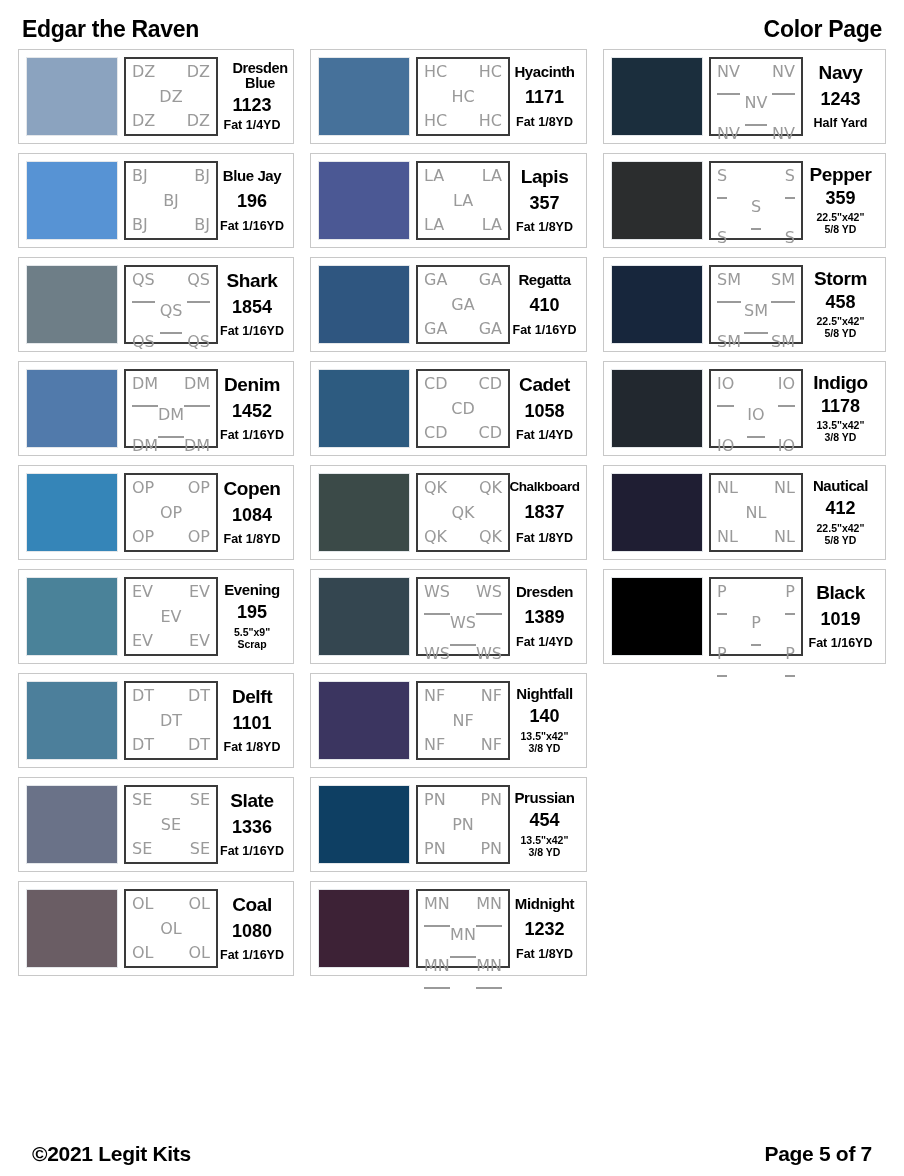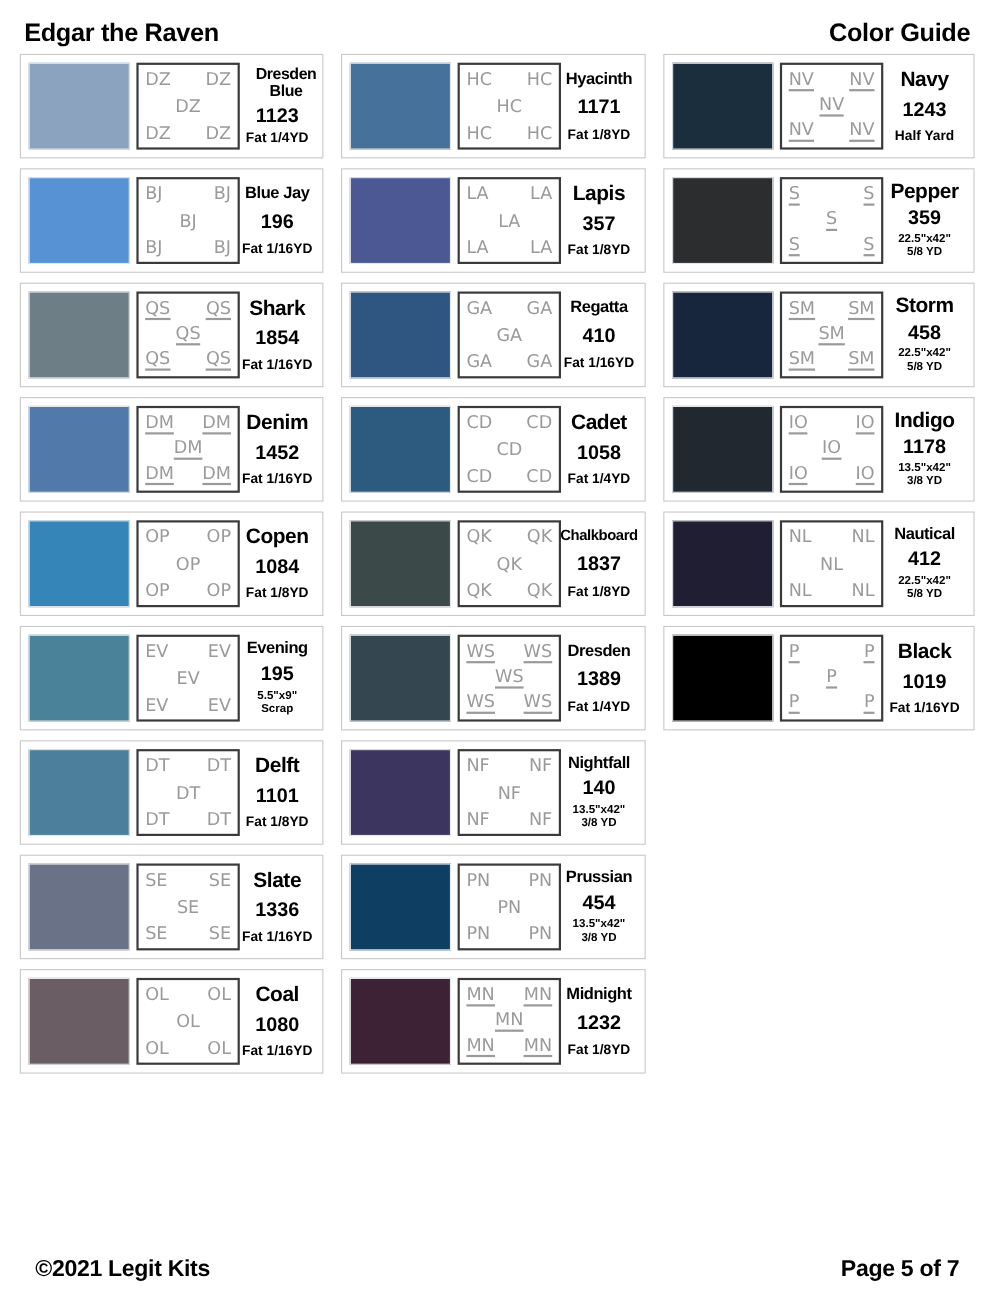--- a/index.html
+++ b/index.html
@@ -79,21 +79,21 @@
   .code-row.center { justify-content: center; }
   .code {
     font-family: "DejaVu Sans", sans-serif;
     font-size: 16px;
     color: #9a9a9a;
     line-height: 1;
     font-weight: 400;
   }
   .code.underlined {
     border-bottom: 2px solid #9a9a9a;
-    padding-bottom: 1px;
+    padding-bottom: 13px;
   }
   .meta {
     flex: 1 1 auto;
     display: flex;
     flex-direction: column;
     align-items: center;
     justify-content: space-around;
     text-align: center;
     padding: 2px 1px;
     min-width: 0;
@@ -135,21 +135,21 @@
     font-weight: bold;
     letter-spacing: -0.3px;
     white-space: nowrap;
   }
 </style>
 </head>
 <body>
 
 <div class="page-header">
   <div class="doc-title">Edgar the Raven</div>
-  <div class="doc-subtitle">Color Guide</div>
+  <div class="doc-subtitle">Color Page</div>
 </div>
 
 <div class="columns" id="grid">
     <div class="column col-a">
       <div class="card">
         <div class="swatch" style="background: rgb(139, 163, 191);"></div>
         <div class="code-box">
           <div class="code-row">
             <span class="code">DZ</span>
             <span class="code">DZ</span>

